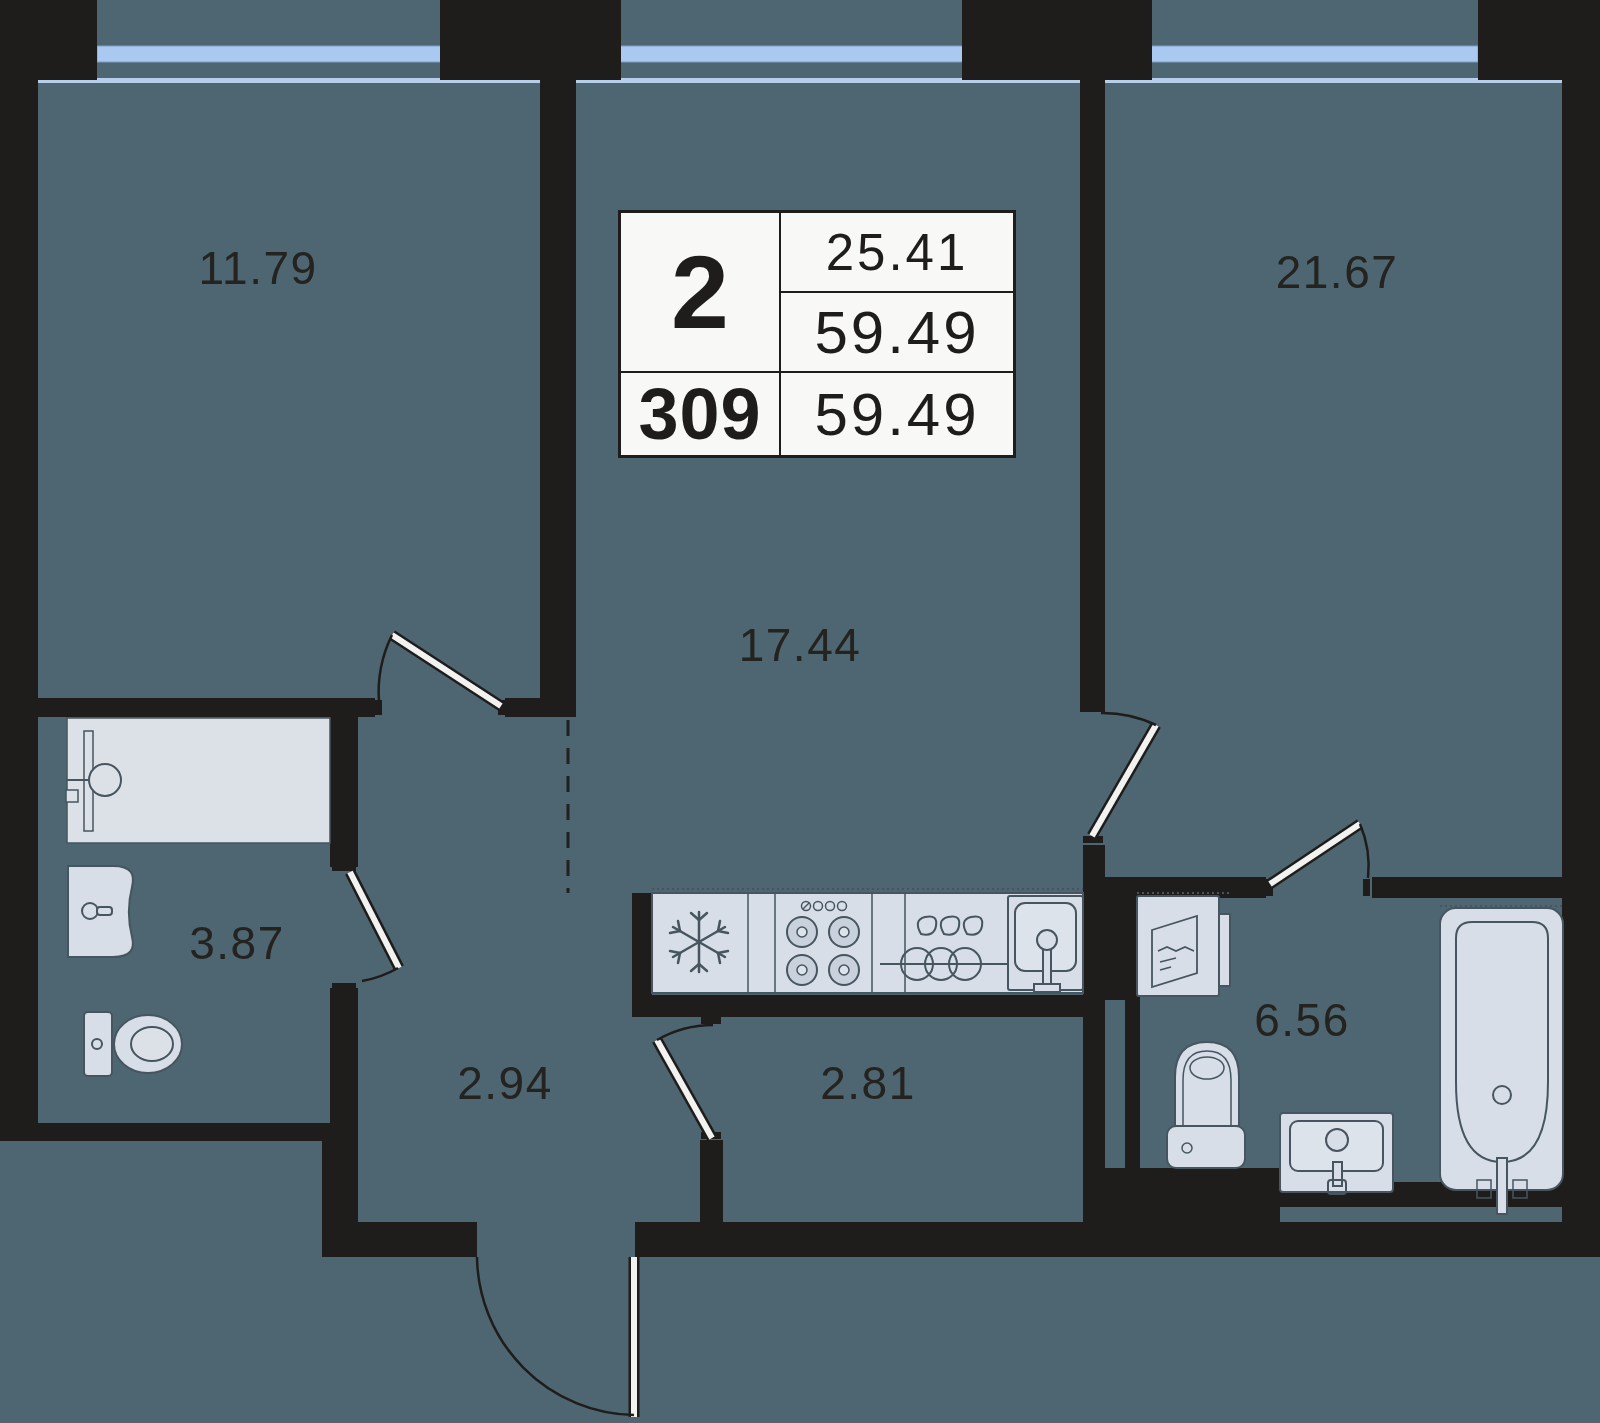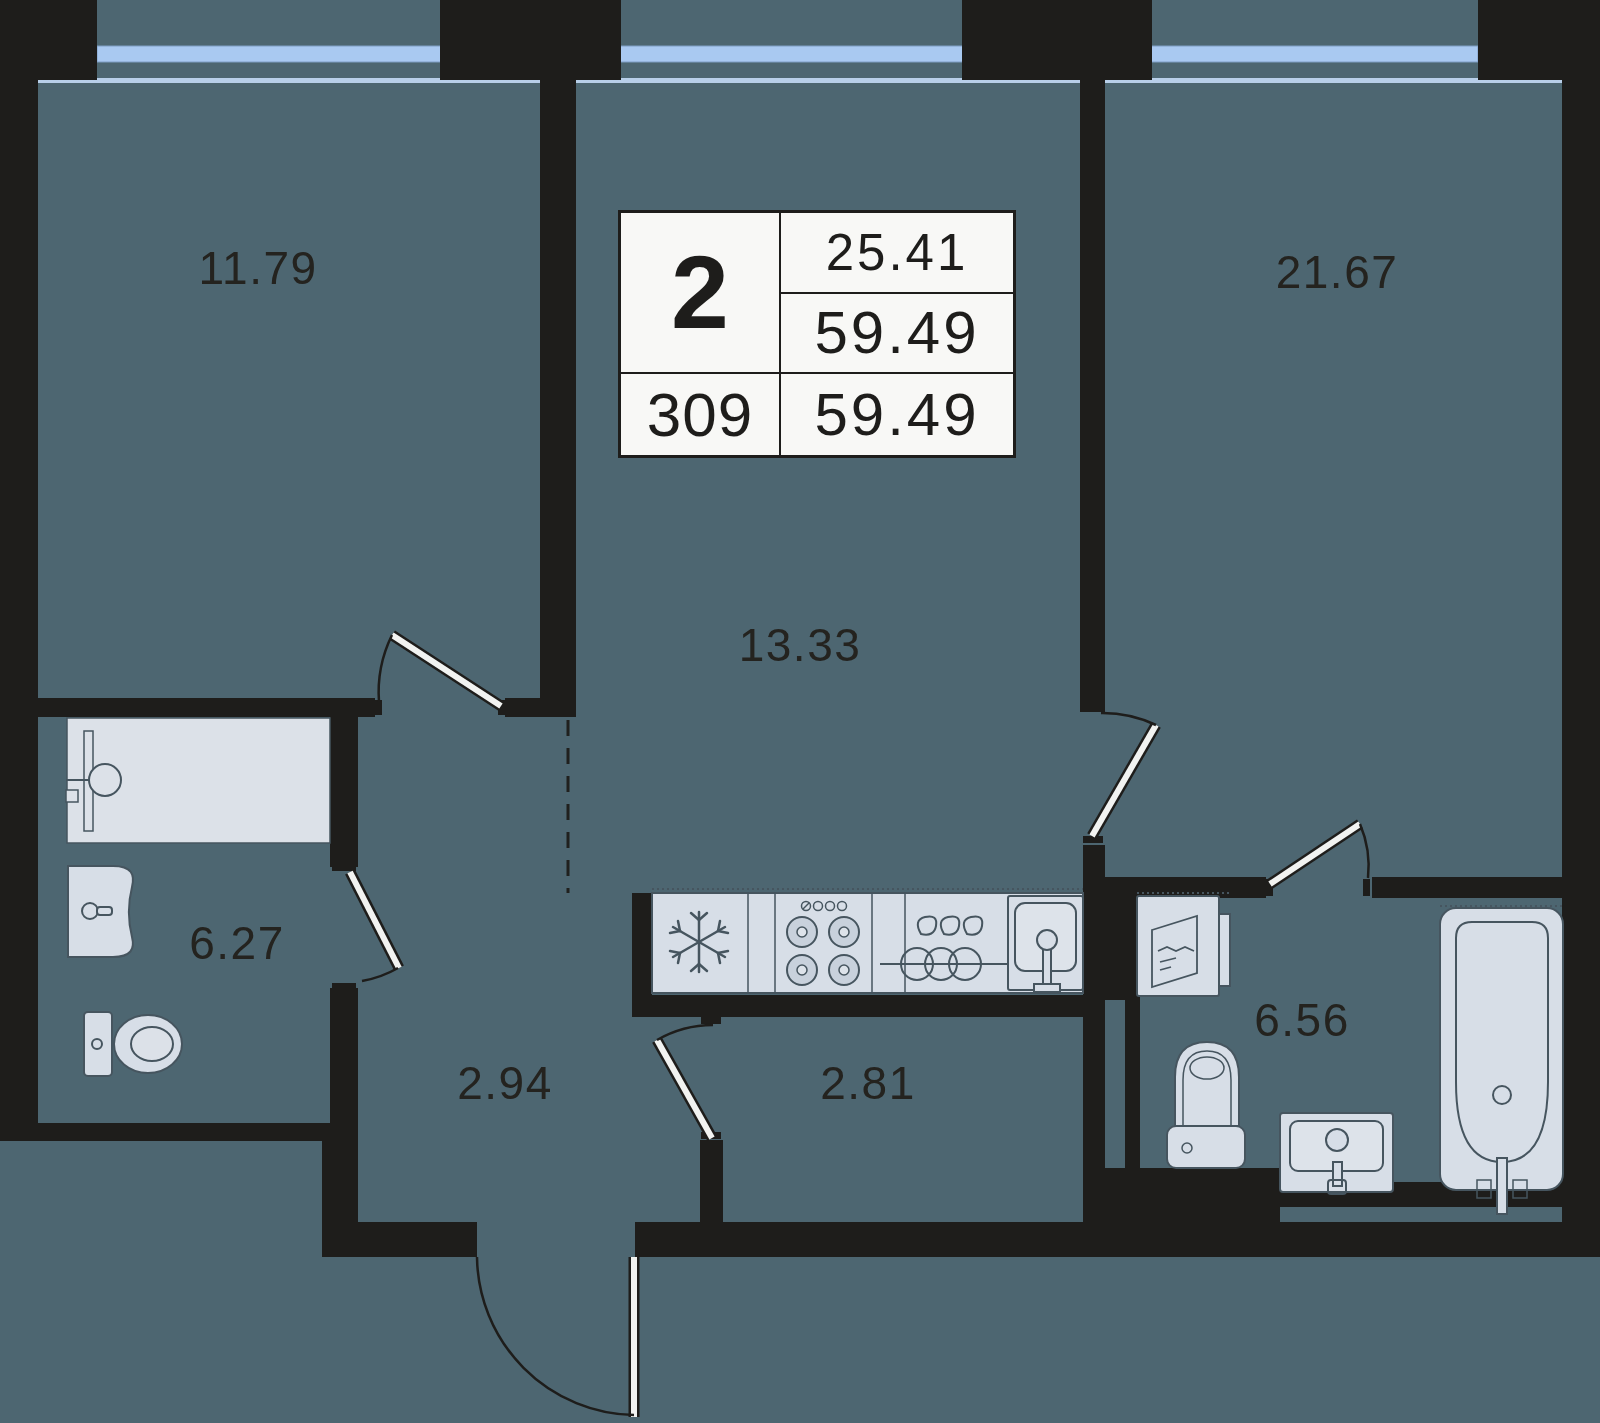--- a/index.html
+++ b/index.html
@@ -17,21 +17,21 @@
     position:absolute;left:618px;top:210px;width:398px;height:248px;
     background:#f8f8f6;border:3px solid #1e1d1b;box-sizing:border-box;
     display:grid;grid-template-columns:160px 1fr;grid-template-rows:1fr 1fr 1fr;
     color:#1e1d1b;
   }
   .info-card .cell{display:flex;align-items:center;justify-content:center;box-sizing:border-box;}
   .cell-rooms{grid-row:1/3;border-right:2px solid #1e1d1b;border-bottom:2px solid #1e1d1b;
     font-size:104px;font-weight:bold;}
   .cell-living{border-bottom:2px solid #1e1d1b;font-size:51px;letter-spacing:3px;}
   .cell-total{border-bottom:2px solid #1e1d1b;font-size:60px;letter-spacing:3px;}
-  .cell-unit{border-right:2px solid #1e1d1b;font-size:62px;font-weight:normal;letter-spacing:1px;}
+  .cell-unit{border-right:2px solid #1e1d1b;font-size:72px;font-weight:bold;letter-spacing:1px;}
   .cell-total2{font-size:60px;letter-spacing:3px;}
 </style>
 </head>
 <body>
 
 <div class="plan">
 
   <svg width="1600" height="1423" viewBox="0 0 1600 1423">
 
     <rect x="0" y="0" width="1600" height="1423" fill="#4d6671"></rect>
@@ -230,22 +230,22 @@
       <g>
         <line x1="634" y1="1257" x2="634" y2="1417" stroke="#1e1d1b" stroke-width="11"></line>
         <line x1="634" y1="1257" x2="634" y2="1417" stroke="#f2f3f1" stroke-width="6"></line>
         <path d="M477,1257 A160,160 0 0 0 634,1415" fill="none" stroke="#1e1d1b" stroke-width="2.5"></path>
       </g>
     </g>
   </svg>
 
   <div class="room-label" style="left:258px;top:268px;">11.79</div>
   <div class="room-label" style="left:1337px;top:272px;">21.67</div>
-  <div class="room-label" style="left:800px;top:645px;">13.33</div>
-  <div class="room-label" style="left:237px;top:943px;">6.27</div>
+  <div class="room-label" style="left:800px;top:645px;">17.44</div>
+  <div class="room-label" style="left:237px;top:943px;">3.87</div>
   <div class="room-label" style="left:505px;top:1083px;">2.94</div>
   <div class="room-label" style="left:868px;top:1083px;">2.81</div>
   <div class="room-label" style="left:1302px;top:1020px;">6.56</div>
 
   <div class="info-card">
     <div class="cell cell-rooms">2</div>
     <div class="cell cell-living">25.41</div>
     <div class="cell cell-total">59.49</div>
     <div class="cell cell-unit">309</div>
     <div class="cell cell-total2">59.49</div>

